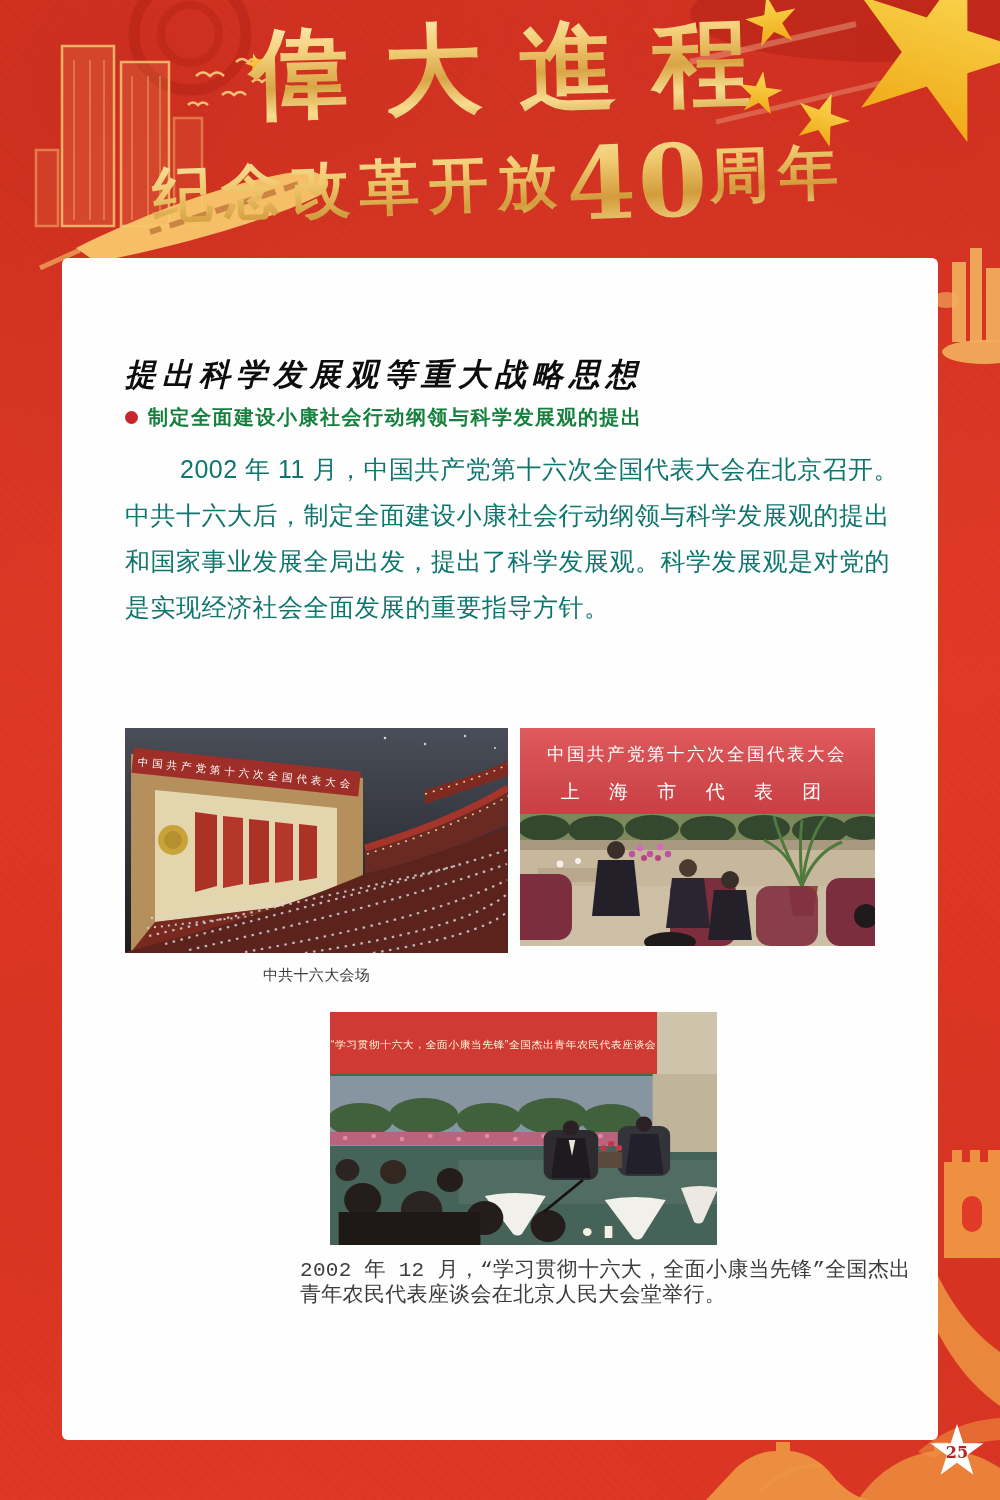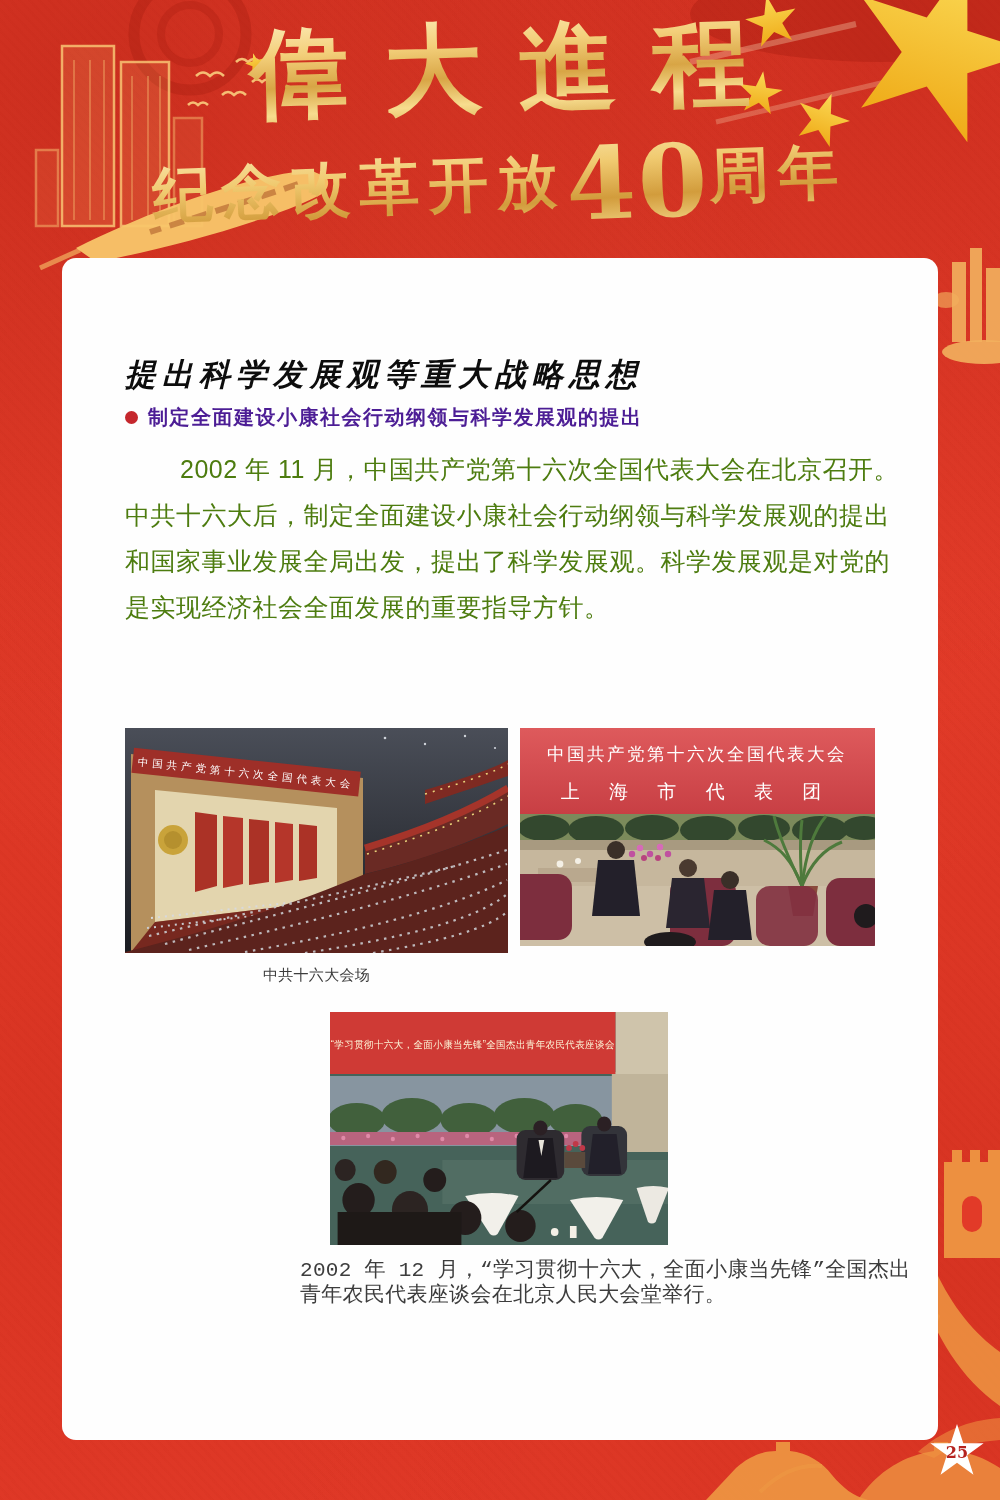--- a/index.html
+++ b/index.html
@@ -30,40 +30,40 @@
     font-family:"DejaVu Serif","Liberation Serif",serif;font-weight:bold;
     letter-spacing:9px;transform:rotate(-2deg);
     background:linear-gradient(178deg,#fdeebc 6%,#f0ca70 38%,#d29c3c 62%,#f5d788 85%,#c08a2a 100%);
     -webkit-background-clip:text;background-clip:text;color:transparent;
   }
   .hdr-sub .t{font-size:60px;vertical-align:18px;}
   .hdr-sub .n{font-size:100px;letter-spacing:2px;vertical-align:0px;}
   
   .card{
     position:absolute;left:62px;top:258px;width:876px;height:1182px;
-    background:#fefefe;border-radius:14px;z-index:2;
+    background:#fefefe;border-radius:6px;z-index:2;
   }
   .heading{
     position:absolute;left:63px;top:96px;
     font-family:"DejaVu Serif","Liberation Serif",serif;font-weight:bold;font-style:italic;
     font-size:31px;letter-spacing:6px;color:#0d0d0d;white-space:nowrap;
   }
   .subheading{
     position:absolute;left:63px;top:146px;display:flex;align-items:center;
-    font-size:20px;font-weight:bold;color:#4c1d95;letter-spacing:1.5px;white-space:nowrap;
+    font-size:20px;font-weight:bold;color:#15803d;letter-spacing:1.5px;white-space:nowrap;
   }
   .subheading .dot{width:13px;height:13px;border-radius:50%;background:#c5272d;margin-right:10px;flex:none;}
-  .para{position:absolute;left:63px;top:188px;width:790px;color:#4d7c0f;}
+  .para{position:absolute;left:63px;top:188px;width:790px;color:#0f766e;}
   .para-line{height:46px;line-height:46px;font-size:25px;letter-spacing:.5px;white-space:nowrap;}
   .para-line.indent{text-indent:55px;}
   .photo{position:absolute;background:#777;}
   .photo svg{display:block;width:100%;height:100%;}
   .photo1{left:63px;top:470px;width:383px;height:225px;}
   .photo2{left:458px;top:470px;width:355px;height:218px;}
-  .photo3{left:268px;top:754px;width:338px;height:233px;}
+  .photo3{left:268px;top:754px;width:387px;height:233px;}
   .caption{position:absolute;font-size:15px;color:#3d3d3d;letter-spacing:.3px;font-family:Liberation Mono, monospace;}
   .cap1{left:63px;top:708px;width:383px;text-align:center;}
   .cap2{left:458px;top:708px;width:355px;text-align:center;}
   .cap3{left:238px;top:1000px;width:510px;line-height:25px;font-size:21px;}
   .cap3 div{white-space:nowrap;}
   
   .pagestar{position:absolute;left:926px;top:1422px;width:62px;height:62px;z-index:4;}
 </style>
 </head>
 <body>

